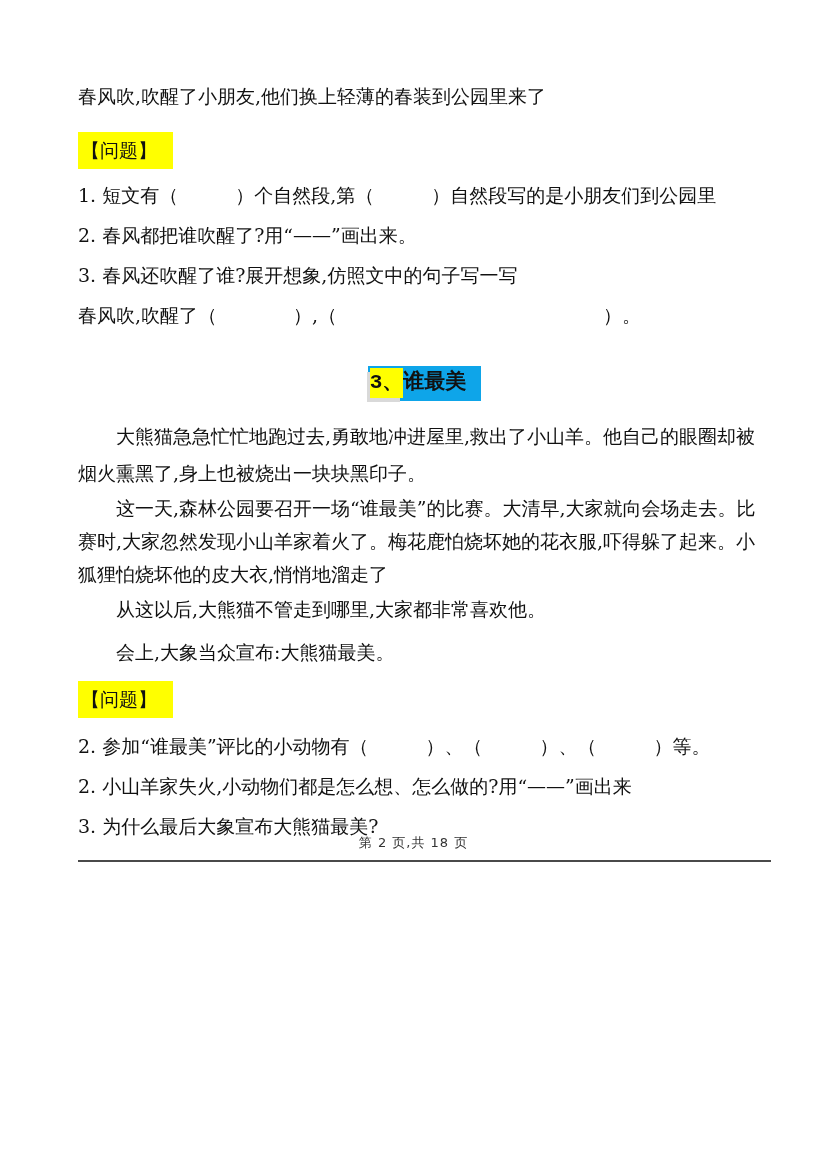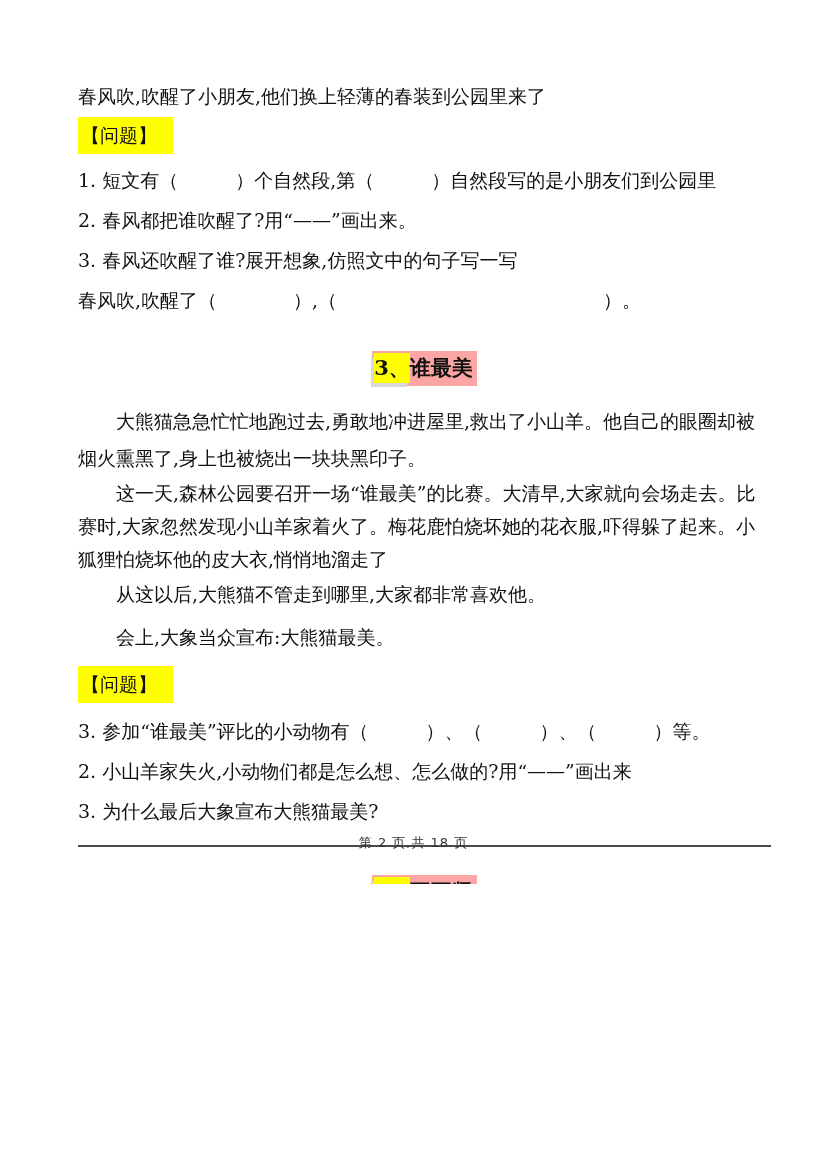--- a/index.html
+++ b/index.html
@@ -12,40 +12,41 @@
     background: #ffffff;
     overflow: hidden;
     font-family: "DejaVu Serif", serif;
     color: #111111;
     font-size: 19px;
   }
   .content {
     padding: 76px 56px 0 78px;
   }
   .intro-line { line-height: 40px; }
-  .q-header { margin: 1px 0 6px; line-height: 32px; }
+  .q-header { margin: 16px 0 6px; line-height: 32px; }
   .hl {
     display: inline-block;
     background: #ffff00;
     padding: 2px 16px 3px 3px;
   }
   .question { line-height: 40px; }
   .fill-line { line-height: 40px; }
   .section-title {
     text-align: center;
     font-weight: bold;
     font-size: 21px;
     line-height: 30px;
   }
   .title-3 { margin-top: 31px; margin-bottom: 17px; }
   .title-4 { margin-top: 28px; margin-bottom: 14px; }
   .title-hl {
     display: inline-block;
-    background: #fca5a5;
-    padding: 2px 4px 3px 2px;
+    background: #0ea5e9;
+    padding: 2px 15px 3px 2px;
+    font-family: Liberation Mono, monospace;
   }
   .title-num {
     display: inline-block;
     background: #ffff00;
     box-shadow: -3px 4px 0 0 #d9d9d9;
   }
   .para {
     line-height: 37px;
     text-indent: 2em;
   }
@@ -94,21 +95,21 @@
 
     <p class="para s3-gap">大熊猫急急忙忙地跑过去,勇敢地冲进屋里,救出了小山羊。他自己的眼圈却被烟火熏黑了,身上也被烧出一块块黑印子。</p>
     <p class="para s3-p1">这一天,森林公园要召开一场“谁最美”的比赛。大清早,大家就向会场走去。比赛时,大家忽然发现小山羊家着火了。梅花鹿怕烧坏她的花衣服,吓得躲了起来。小狐狸怕烧坏他的皮大衣,悄悄地溜走了</p>
     <p class="para">从这以后,大熊猫不管走到哪里,大家都非常喜欢他。</p>
     <p class="para s3-gap">会上,大象当众宣布:大熊猫最美。</p>
 
     <div class="q-header q-header-2">
       <span class="hl">【问题】</span>
     </div>
 
-    <p class="question">3. 参加“谁最美”评比的小动物有（　　　）、（　　　）、（　　　）等。</p>
+    <p class="question">2. 参加“谁最美”评比的小动物有（　　　）、（　　　）、（　　　）等。</p>
     <p class="question">2. 小山羊家失火,小动物们都是怎么想、怎么做的?用“——”画出来</p>
     <p class="question">3. 为什么最后大象宣布大熊猫最美?</p>
 
     <hr class="divider">
 
     <div class="section-title title-4">
       <span class="title-hl"><span class="title-num">4、</span><span>不要紧</span></span>
     </div>
 
 

